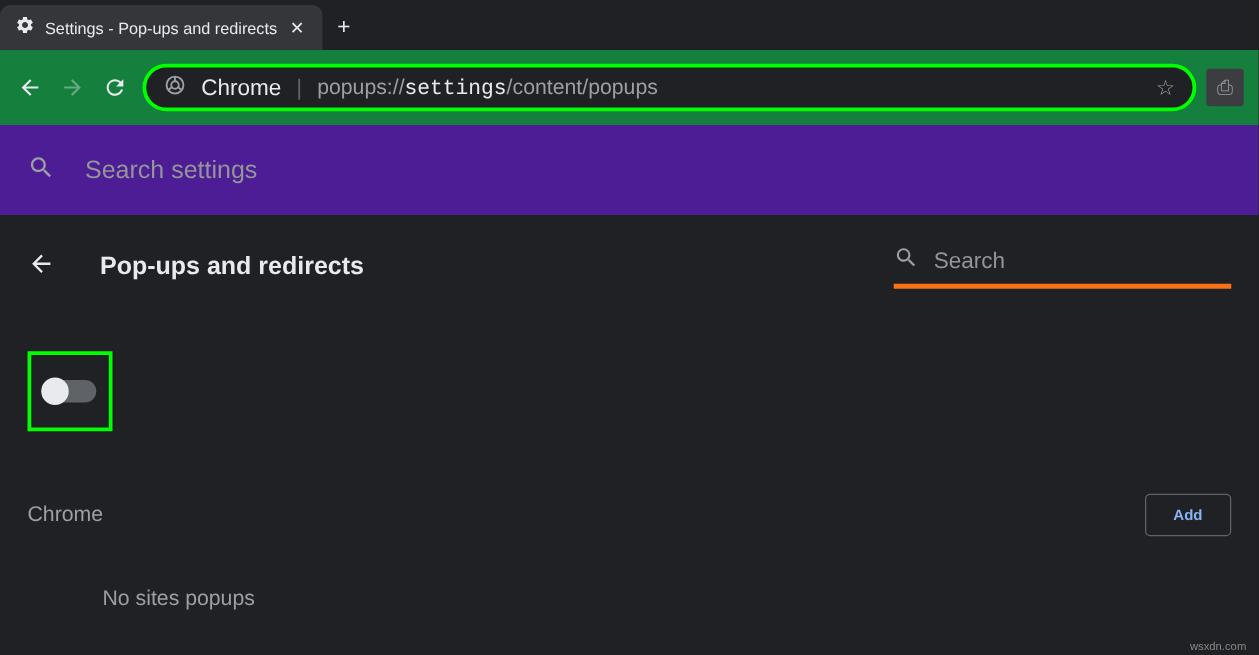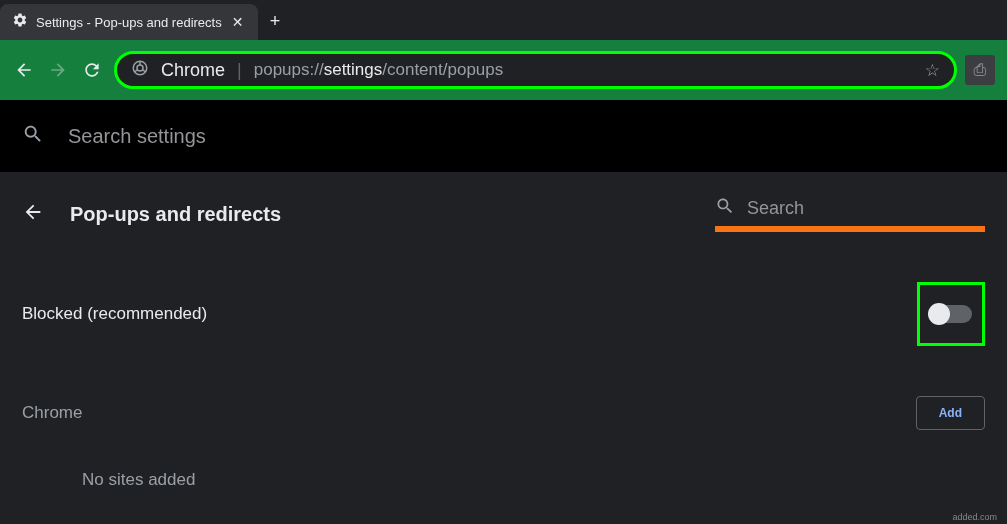--- a/index.html
+++ b/index.html
@@ -97,75 +97,75 @@
     }
     .addr-sep {
       color: #5f6368;
       font-size: 18px;
     }
     .addr-url {
       color: #9aa0a6;
       font-size: 17px;
       flex: 1;
     }
-    .addr-url .bold { color: #e8eaed; }
+    .addr-url .bold { color: #e8eaed; font-family: Liberation Mono, monospace; }
     .star {
       color: #9aa0a6;
       font-size: 17px;
     }
     .ext-icon {
       width: 30px;
       height: 30px;
       background: #3c3d40;
       border-radius: 3px;
       display: flex;
       align-items: center;
       justify-content: center;
       color: #9aa0a6;
       font-size: 16px;
       margin-left: 8px;
     }
     
     
     .search-settings {
       height: 72px;
-      background: #000000;
+      background: #4c1d95;
       display: flex;
       align-items: center;
       padding: 0 22px;
       gap: 24px;
     }
     .search-settings svg { fill: #9aa0a6; width: 22px; height: 22px; }
     .search-settings-text {
       color: #949598;
       font-size: 20px;
     }
     
     
     .content {
       padding: 24px 22px 0 22px;
     }
     .content-header {
       display: flex;
       align-items: center;
-      gap: 26px;
+      gap: 36px;
       margin-bottom: 50px;
     }
     .back-arrow svg { fill: #e8eaed; width: 22px; height: 22px; }
     .page-title {
       font-size: 20px;
       font-weight: bold;
       color: #e8eaed;
       flex: 1;
     }
     .inline-search {
       display: flex;
       align-items: center;
       gap: 12px;
-      border-bottom: 6px solid #f97316;
+      border-bottom: 4px solid #f97316;
       padding-bottom: 6px;
       min-width: 270px;
     }
     .inline-search svg { fill: #9aa0a6; width: 20px; height: 20px; }
     .inline-search-text {
       color: #949598;
       font-size: 18px;
     }
     
     
@@ -307,27 +307,26 @@
       <span>
         <svg viewBox="0 0 24 24">
             <path d="M15.5 14h-.79l-.28-.27C15.41 12.59 16 11.11 16 9.5 16 5.91 13.09 3 9.5 3S3 5.91 3 9.5 5.91 16 9.5 16c1.61 0 3.09-.59 4.23-1.57l.27.28v.79l5 4.99L20.49 19l-4.99-5zm-6 0C7.01 14 5 11.99 5 9.5S7.01 5 9.5 5 14 7.01 14 9.5 11.99 14 9.5 14z"></path>
           </svg>
       </span>
       <span class="inline-search-text">Search</span>
     </div>
   </div>
 
   <div class="toggle-row">
-    <span class="toggle-label">Blocked (recommended)</span>
     <div class="toggle-wrap">
       <div class="toggle"></div>
     </div>
   </div>
 
   <div class="section-row">
     <span class="section-label">Chrome</span>
     <div class="add-btn">Add</div>
   </div>
 
-  <div class="empty-text">No sites added</div>
+  <div class="empty-text">No sites popups</div>
 </div>
 
-<div class="watermark">added.com</div>
+<div class="watermark">wsxdn.com</div>
 
 </body></html>

